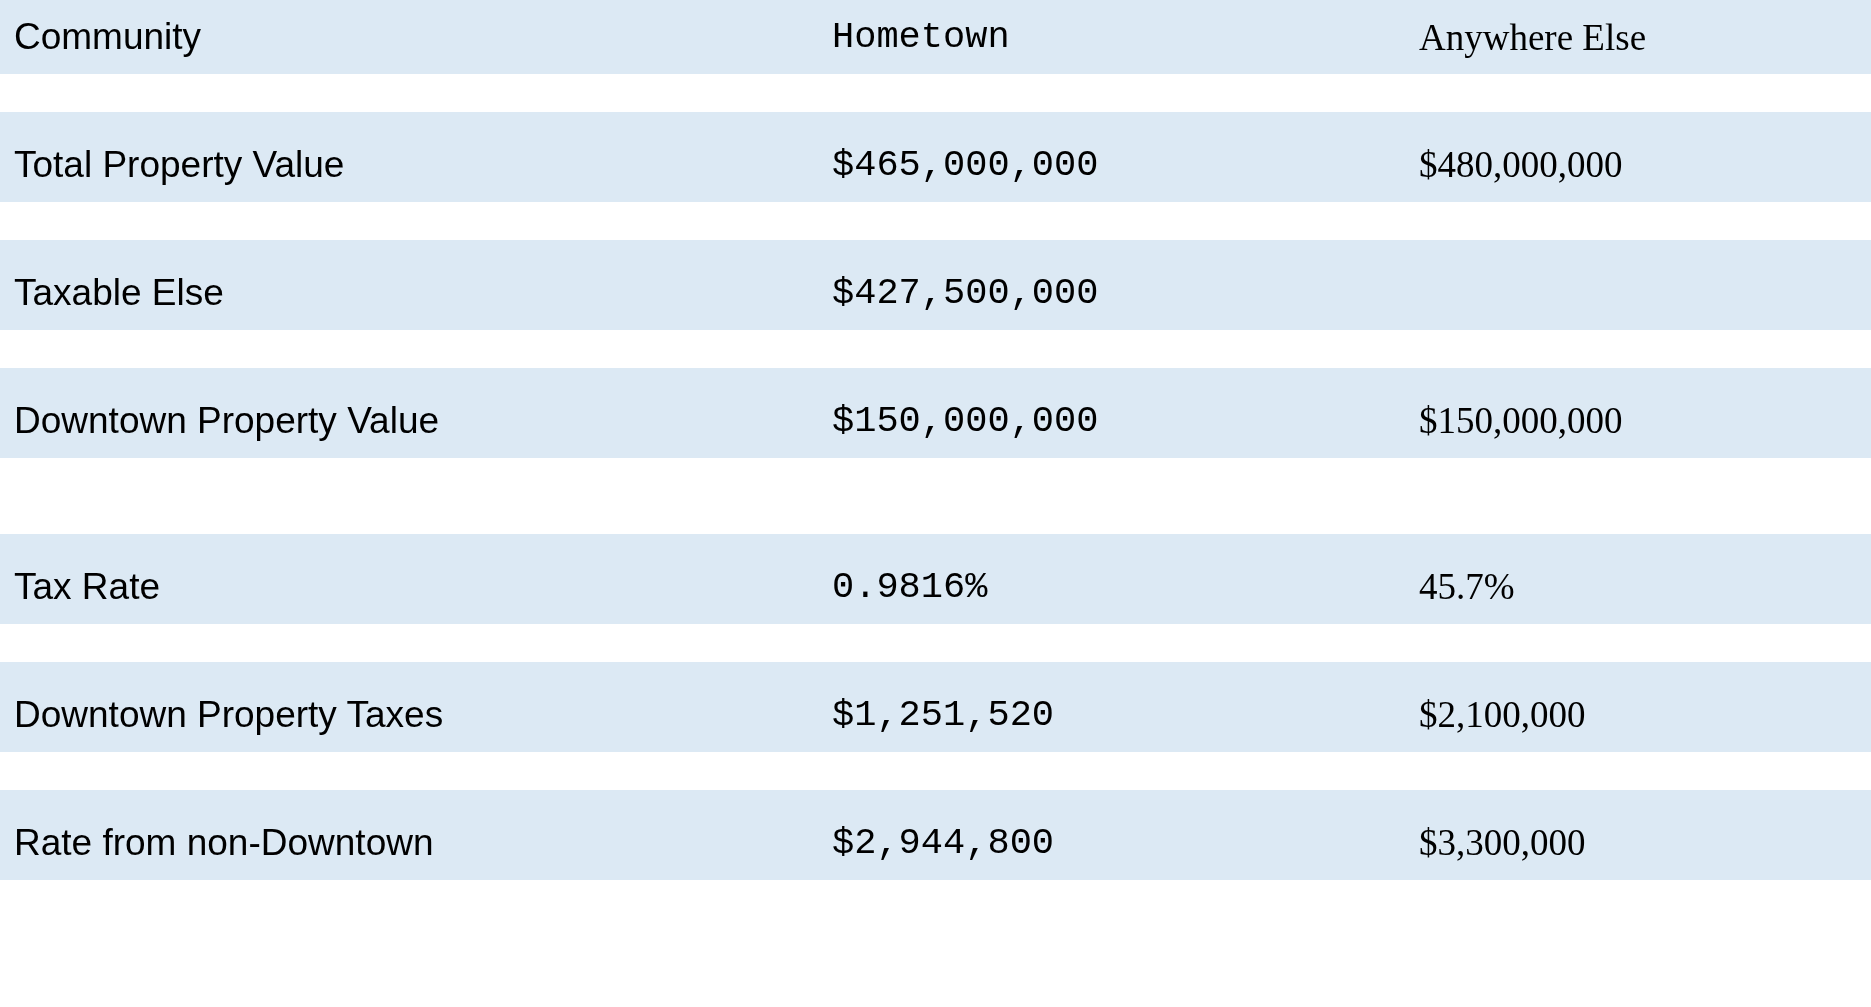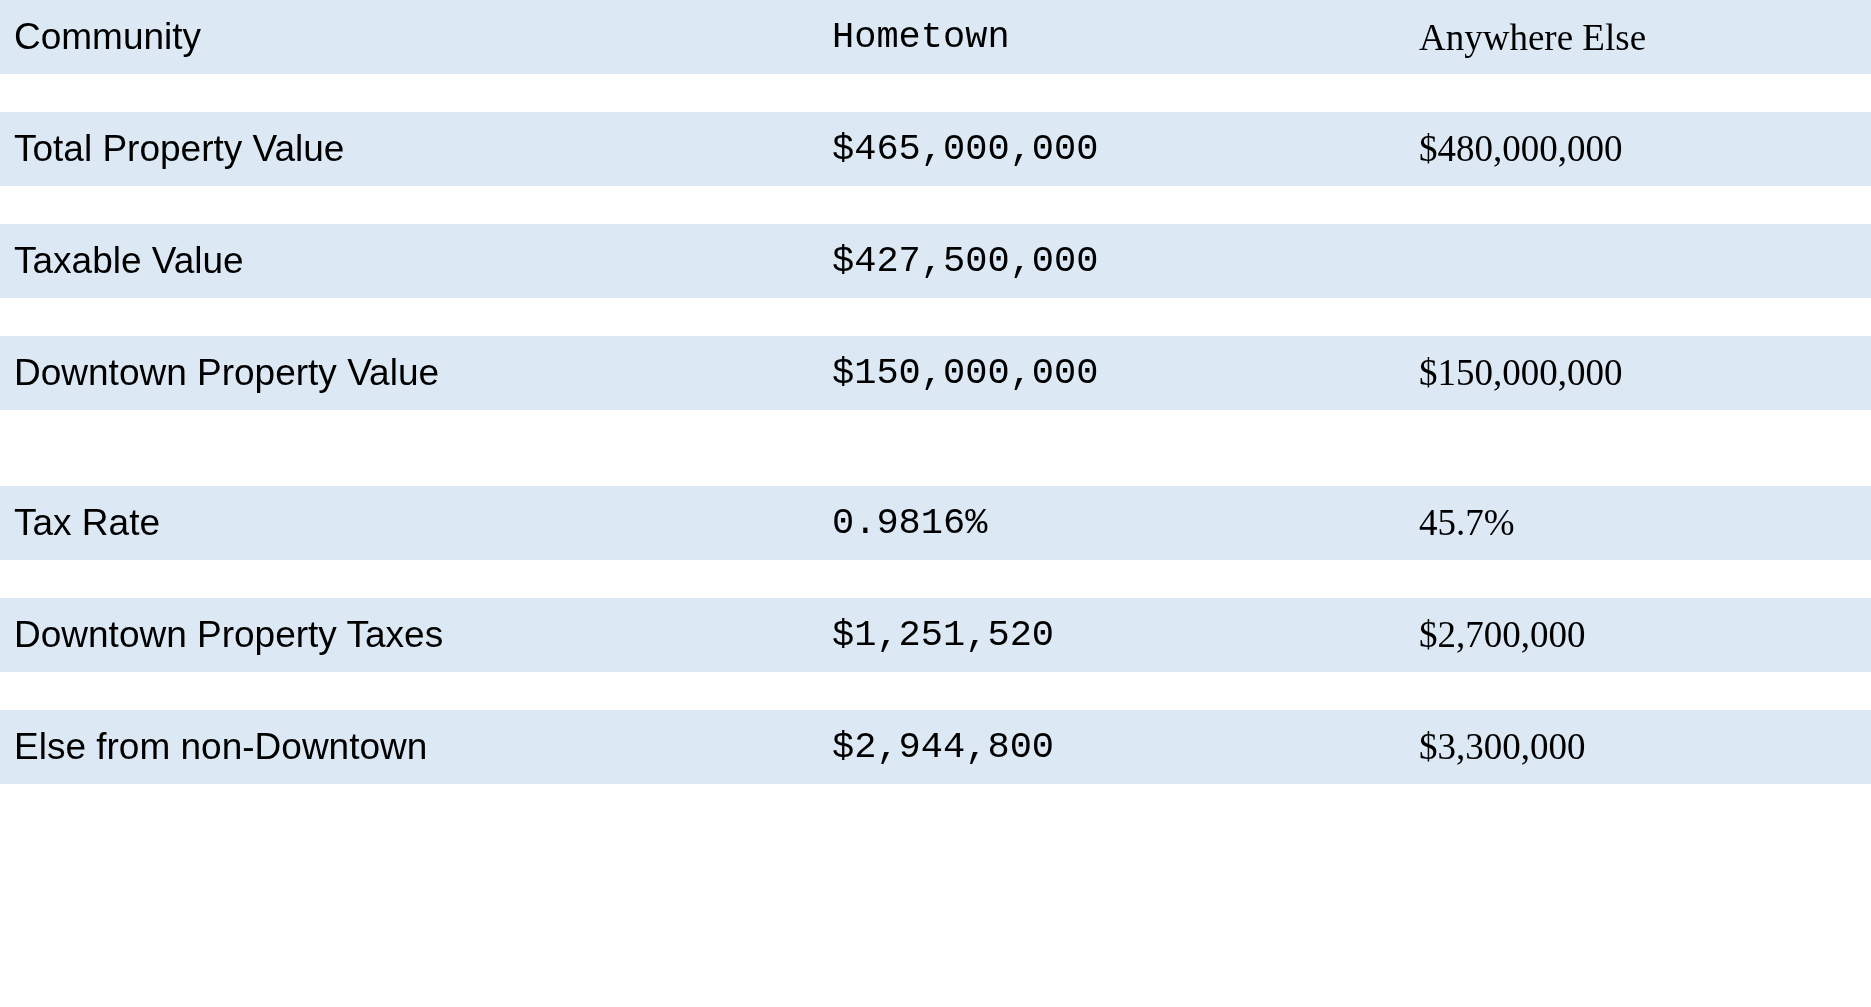--- a/index.html
+++ b/index.html
@@ -28,21 +28,21 @@
   table.comparison col.c1 { width: 818px; }
   table.comparison col.c2 { width: 587px; }
   table.comparison col.c3 { width: 466px; }
 
   tr.band td {
     background: #dce9f4;
     height: 74px;
     vertical-align: middle;
     font-size: 37px;
     line-height: 1.1;
-    padding: 0 0 0 14px;
+    padding: 16px 0 0 14px;
     white-space: nowrap;
     overflow: hidden;
   }
   tr.spacer td {
     background: #ffffff;
     height: 38px;
     padding: 0;
     font-size: 1px;
     line-height: 1px;
   }
@@ -86,21 +86,21 @@
         <td class="col3">$480,000,000</td>
       </tr>
 
       <tr class="spacer">
           <td></td>
           <td></td>
           <td></td>
         </tr>
 
       <tr class="band">
-        <td>Taxable Value</td>
+        <td>Taxable Else</td>
         <td class="col2">$427,500,000</td>
         <td class="col3"></td>
       </tr>
 
       <tr class="spacer">
           <td></td>
           <td></td>
           <td></td>
         </tr>
 
@@ -131,29 +131,29 @@
 
       <tr class="spacer">
           <td></td>
           <td></td>
           <td></td>
         </tr>
 
       <tr class="band">
         <td>Downtown Property Taxes</td>
         <td class="col2">$1,251,520</td>
-        <td class="col3">$2,700,000</td>
+        <td class="col3">$2,100,000</td>
       </tr>
 
       <tr class="spacer">
           <td></td>
           <td></td>
           <td></td>
         </tr>
 
       <tr class="band">
-        <td>Else from non-Downtown</td>
+        <td>Rate from non-Downtown</td>
         <td class="col2">$2,944,800</td>
         <td class="col3">$3,300,000</td>
       </tr>
     </tbody>
   </table>
 </div>
 
 </body></html>

